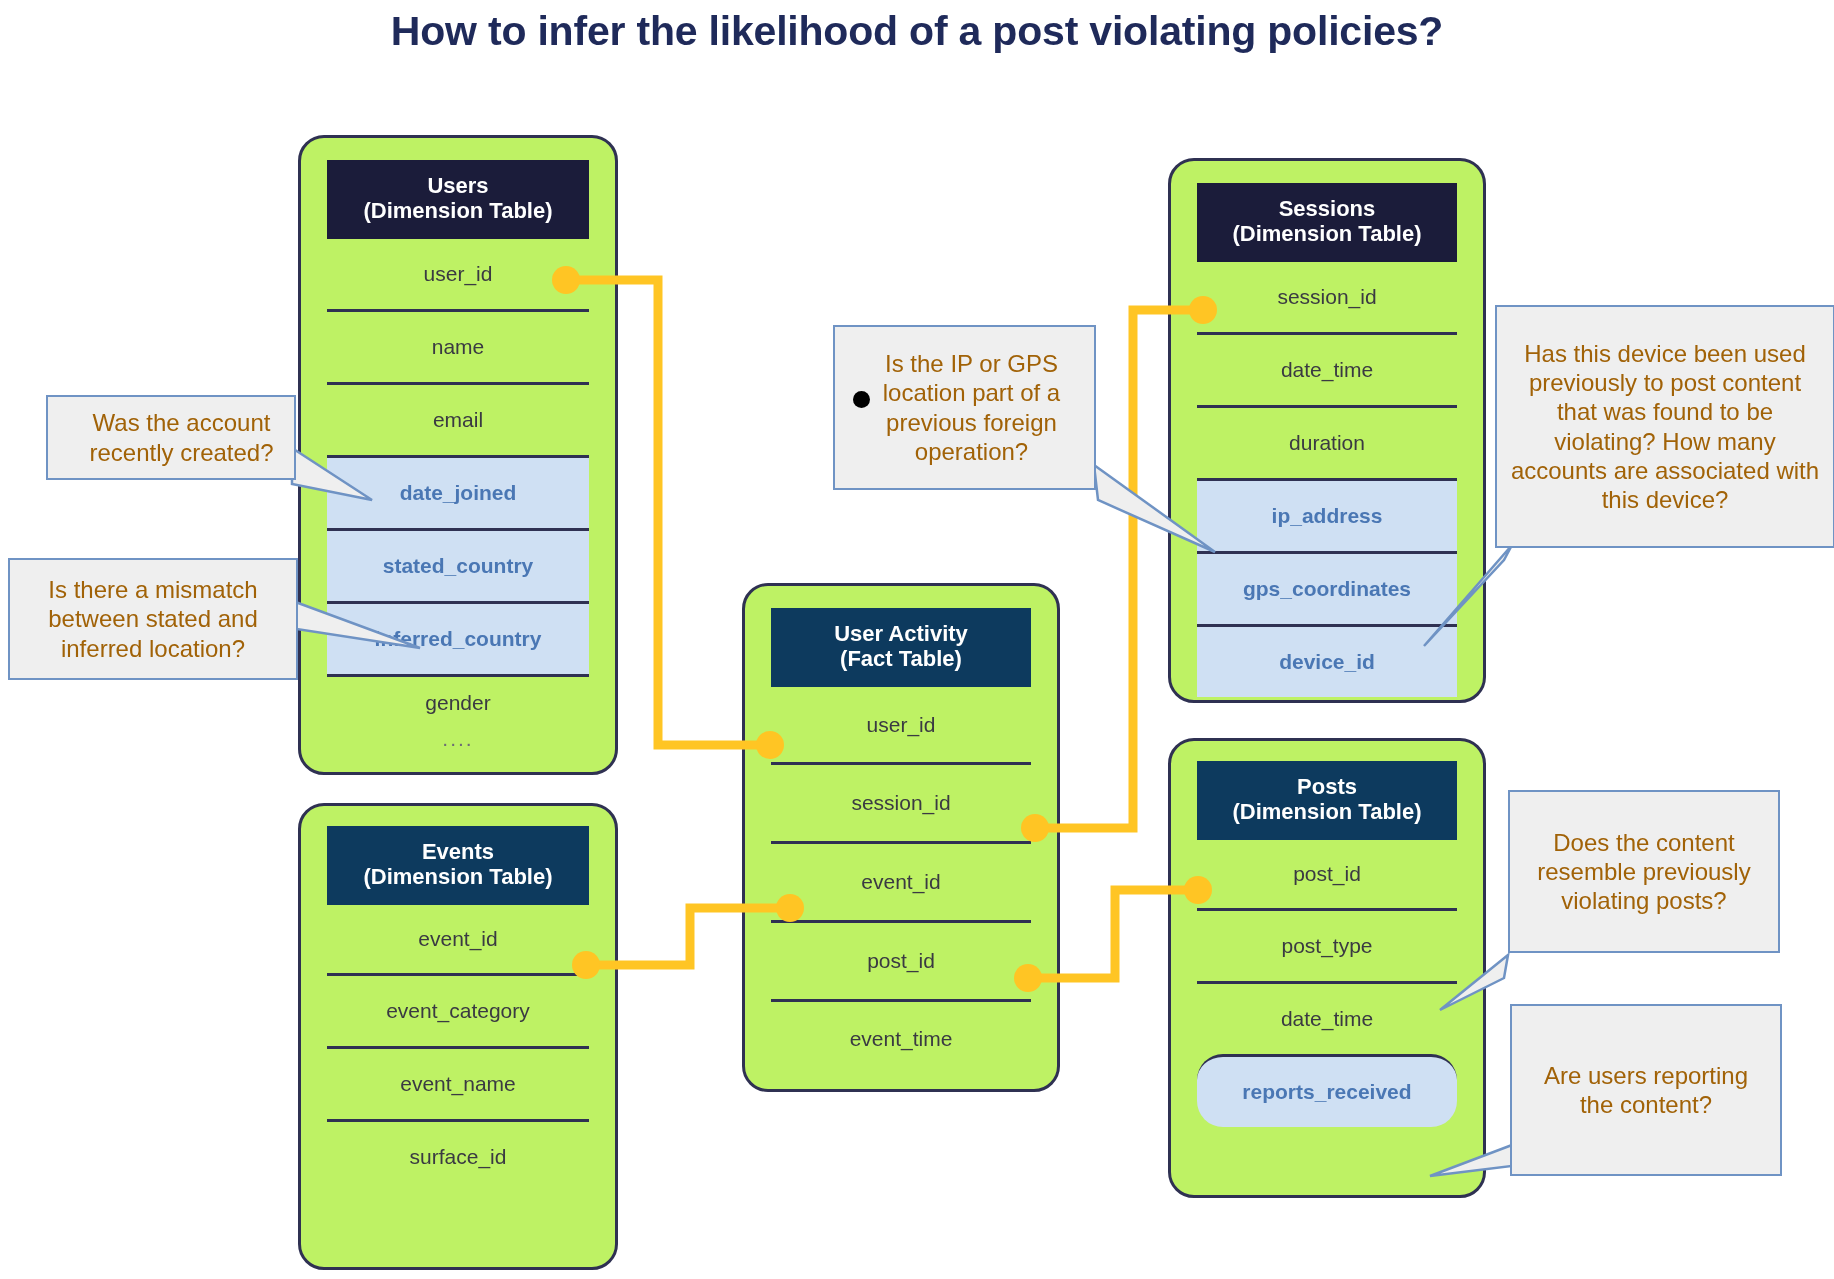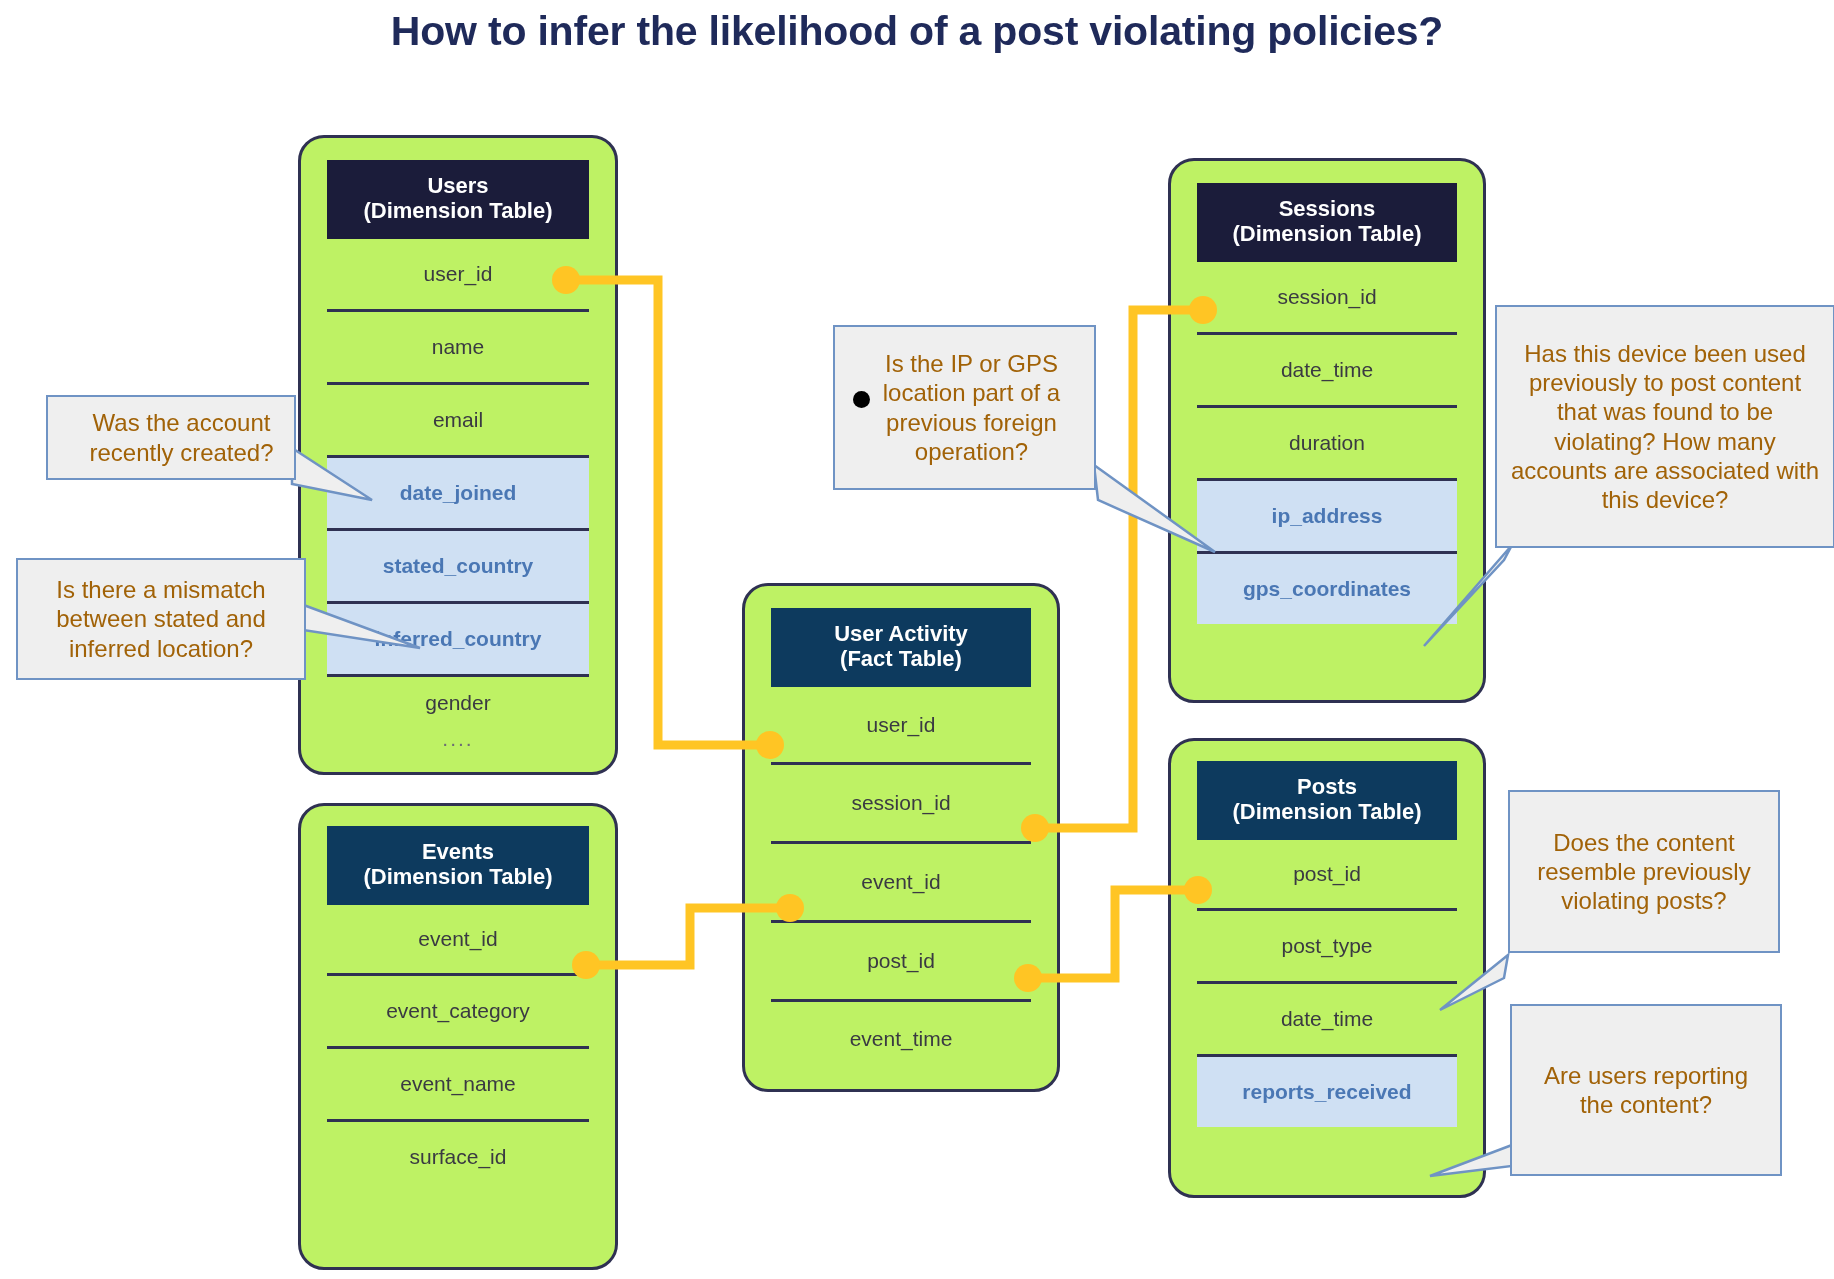--- a/index.html
+++ b/index.html
@@ -99,35 +99,36 @@
     <div class="card-head head-navy">
       <div>Sessions</div>
       <div>(Dimension Table)</div>
     </div>
     <div class="rows">
       <div class="row first" style="height:70px;line-height:70px;"><span>session_id</span></div>
       <div class="row" style="height:70px;line-height:70px;"><span>date_time</span></div>
       <div class="row" style="height:70px;line-height:70px;"><span>duration</span></div>
       <div class="row hl" style="height:70px;line-height:70px;"><span>ip_address</span></div>
       <div class="row hl" style="height:70px;line-height:70px;"><span>gps_coordinates</span></div>
+      <div class="row hl" style="height:70px;line-height:70px;"><span>device_id</span></div>
     </div>
   </div>
 </div>
 
 <div class="card" style="left:1168px; top:738px; width:318px; height:460px;">
   <div class="card-inner" style="top:20px;bottom:12px;">
     <div class="card-head head-blue">
       <div>Posts</div>
       <div>(Dimension Table)</div>
     </div>
     <div class="rows">
       <div class="row first" style="height:68px;line-height:68px;"><span>post_id</span></div>
       <div class="row" style="height:70px;line-height:70px;"><span>post_type</span></div>
       <div class="row" style="height:70px;line-height:70px;"><span>date_time</span></div>
-      <div class="row hl" style="height:70px;line-height:70px;"><span>reports_received</span></div>
+      <div class="row hl" style="height:70px;line-height:70px;border-radius:26px;"><span>reports_received</span></div>
     </div>
   </div>
 </div>
 
 <svg class="overlay" viewBox="0 0 1834 1279">
   <g fill="none" stroke="#ffc524" stroke-width="9" stroke-linecap="butt" stroke-linejoin="miter">
 
     <path d="M 566 280 L 658 280 L 658 745 L 770 745"></path>
 
     <path d="M 1203 310 L 1133 310 L 1133 828 L 1035 828"></path>
@@ -156,21 +157,21 @@
     <polygon points="1512,545 1424,646 1504,560"></polygon>
     <polygon points="1508,955 1440,1010 1504,978"></polygon>
     <polygon points="1512,1145 1430,1176 1512,1166"></polygon>
   </g>
 </svg>
 
 <div class="callout" style="left:46px; top:395px; width:250px; height:85px;padding-left:33px;">
   <span>Was the account recently created?</span>
 </div>
 
-<div class="callout" style="left:16px; top:558px; width:290px; height:122px;">
+<div class="callout" style="left:8px; top:558px; width:290px; height:122px;">
   <span>Is there a mismatch between stated and inferred location?</span>
 </div>
 
 <div class="callout" style="left:833px; top:325px; width:263px; height:165px;">
   <span class="bullet-dot" style="left:18px;top:64px;"></span>
   <span style="padding-left:14px;">Is the IP or GPS location part of a previous foreign operation?</span>
 </div>
 
 <div class="callout" style="left:1495px; top:305px; width:340px; height:243px;">
   <span>Has this device been used previously to post content that was found to be violating? How many accounts are associated with this device?</span>

